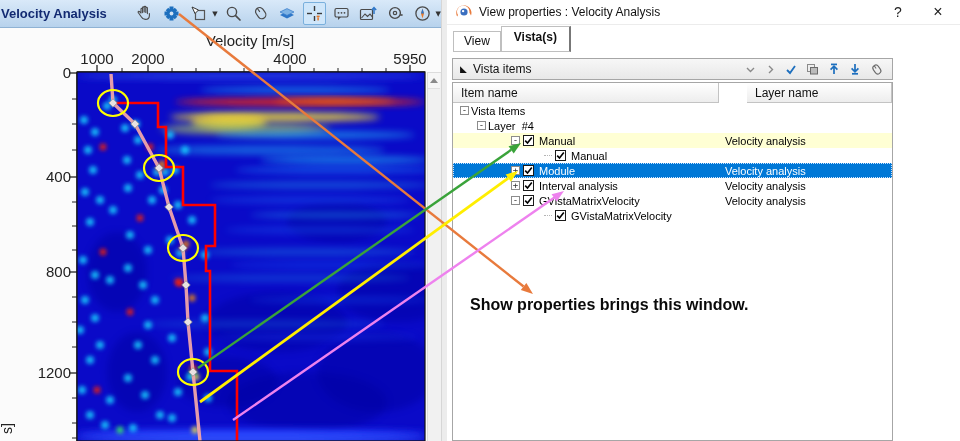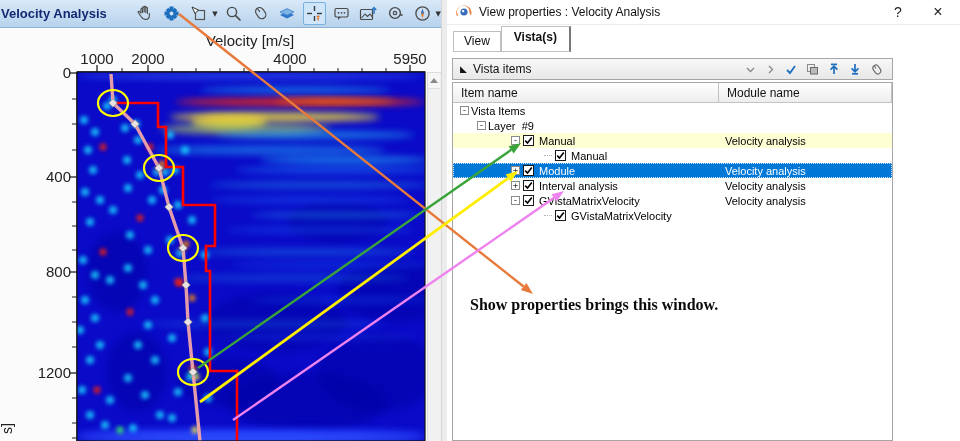--- a/index.html
+++ b/index.html
@@ -49,41 +49,41 @@
   #vista-header{position:absolute;left:5px;top:58px;width:441px;height:22px;
     background:linear-gradient(#f7f7f7,#e8e8e8);border:1px solid #a6a6a6;
     display:flex;align-items:center;box-sizing:border-box;}
   #vista-header .gtri{font-size:9px;color:#111;margin:0 6px 0 7px;font-family:"DejaVu Sans",sans-serif;}
   #vista-header .gtitle{font-size:12px;color:#111;}
   #vista-tools{margin-left:auto;display:flex;align-items:center;gap:9px;padding-right:9px;}
   #vista-tools .vbtn svg{display:block;}
   
   #tree-box{position:absolute;left:5px;top:82px;width:441px;height:359px;background:#fff;
     border:1px solid #a6a6a6;box-sizing:border-box;}
-  #col-headers{display:flex;height:20px;}
+  #col-headers{display:flex;height:20px;gap:28px;}
   .colh{background:linear-gradient(#ffffff,#ededed);border-right:1px solid #c3c3c3;
     border-bottom:1px solid #c3c3c3;font-size:12px;color:#111;display:flex;align-items:center;
     padding-left:8px;box-sizing:border-box;}
   .colh:first-child{width:266px;}
   .colh:last-child{flex:1;}
   #tree-rows{position:relative;}
   .trow{position:relative;height:15px;display:flex;align-items:center;font-size:11px;color:#000;}
   .trow .lbl{white-space:pre;padding:0 2px;}
   .trow .module{position:absolute;left:272px;white-space:pre;}
   .trow.hl-yellow{background:#ffffd4;}
   .trow.hl-selected{background:#0078d7;color:#fff;outline:1px dotted #cfe4ff;outline-offset:-1px;}
   .expander{width:9px;height:9px;border:1px solid #8c8c8c;background:#fff;color:#333;
     font-size:9px;line-height:7px;text-align:center;box-sizing:border-box;flex:0 0 auto;
     font-family:"DejaVu Sans Mono",monospace;}
   .cbx{width:11px;height:11px;border:1px solid #1a1a1a;background:#fff;box-sizing:border-box;
     flex:0 0 auto;display:flex;align-items:center;justify-content:center;margin:0 3px 0 3px;}
   .cbx svg{display:block;}
   .conn{height:1px;border-top:1px dotted #b5b5b5;flex:0 0 auto;}
   
-  #annotation{position:absolute;left:23px;top:296px;font-family:Liberation Serif, serif;
+  #annotation{position:absolute;left:23px;top:296px;font-family:Liberation Sans, sans-serif;
     font-weight:bold;font-size:16px;color:#0a0a0a;z-index:5;}
   
   #overlay{position:absolute;left:0;top:0;z-index:9;pointer-events:none;}
 </style>
 </head>
 <body>
 
 <div id="left-panel">
   <svg id="plot-svg" width="447" height="441">
       <text x="250" y="46" text-anchor="middle" font-size="15" fill="#222">Velocity [m/s]</text>
@@ -434,32 +434,32 @@
               <line x1="6.8" y1="2" x2="6.8" y2="5.4" stroke="#6a6a6a" stroke-width="1"></line>
             </g>
           </svg>
         </span>
       </div>
   </div>
 
   <div id="tree-box">
     <div id="col-headers">
         <div class="colh">Item name</div>
-        <div class="colh">Module name</div>
+        <div class="colh">Layer name</div>
       </div>
     <div id="tree-rows">
         <div class="trow">
           <span style="width: 7px; flex: 0 0 auto;"></span>
           <span class="expander">-</span>
           <span class="lbl">Vista Items</span>
         </div>
         <div class="trow">
           <span style="width: 24px; flex: 0 0 auto;"></span>
           <span class="expander">-</span>
-          <span class="lbl">Layer  #9</span>
+          <span class="lbl">Layer  #4</span>
         </div>
         <div class="trow hl-yellow">
           <span style="width: 58px; flex: 0 0 auto;"></span>
           <span class="expander">-</span>
           <span class="cbx">
             <svg width="9" height="9" viewBox="0 0 9 9">
               <path d="M1.2 4.6 3.5 7 7.8 1.6" fill="none" stroke="#000" stroke-width="1.6"></path>
             </svg>
           </span>
           <span class="lbl">Manual</span>

